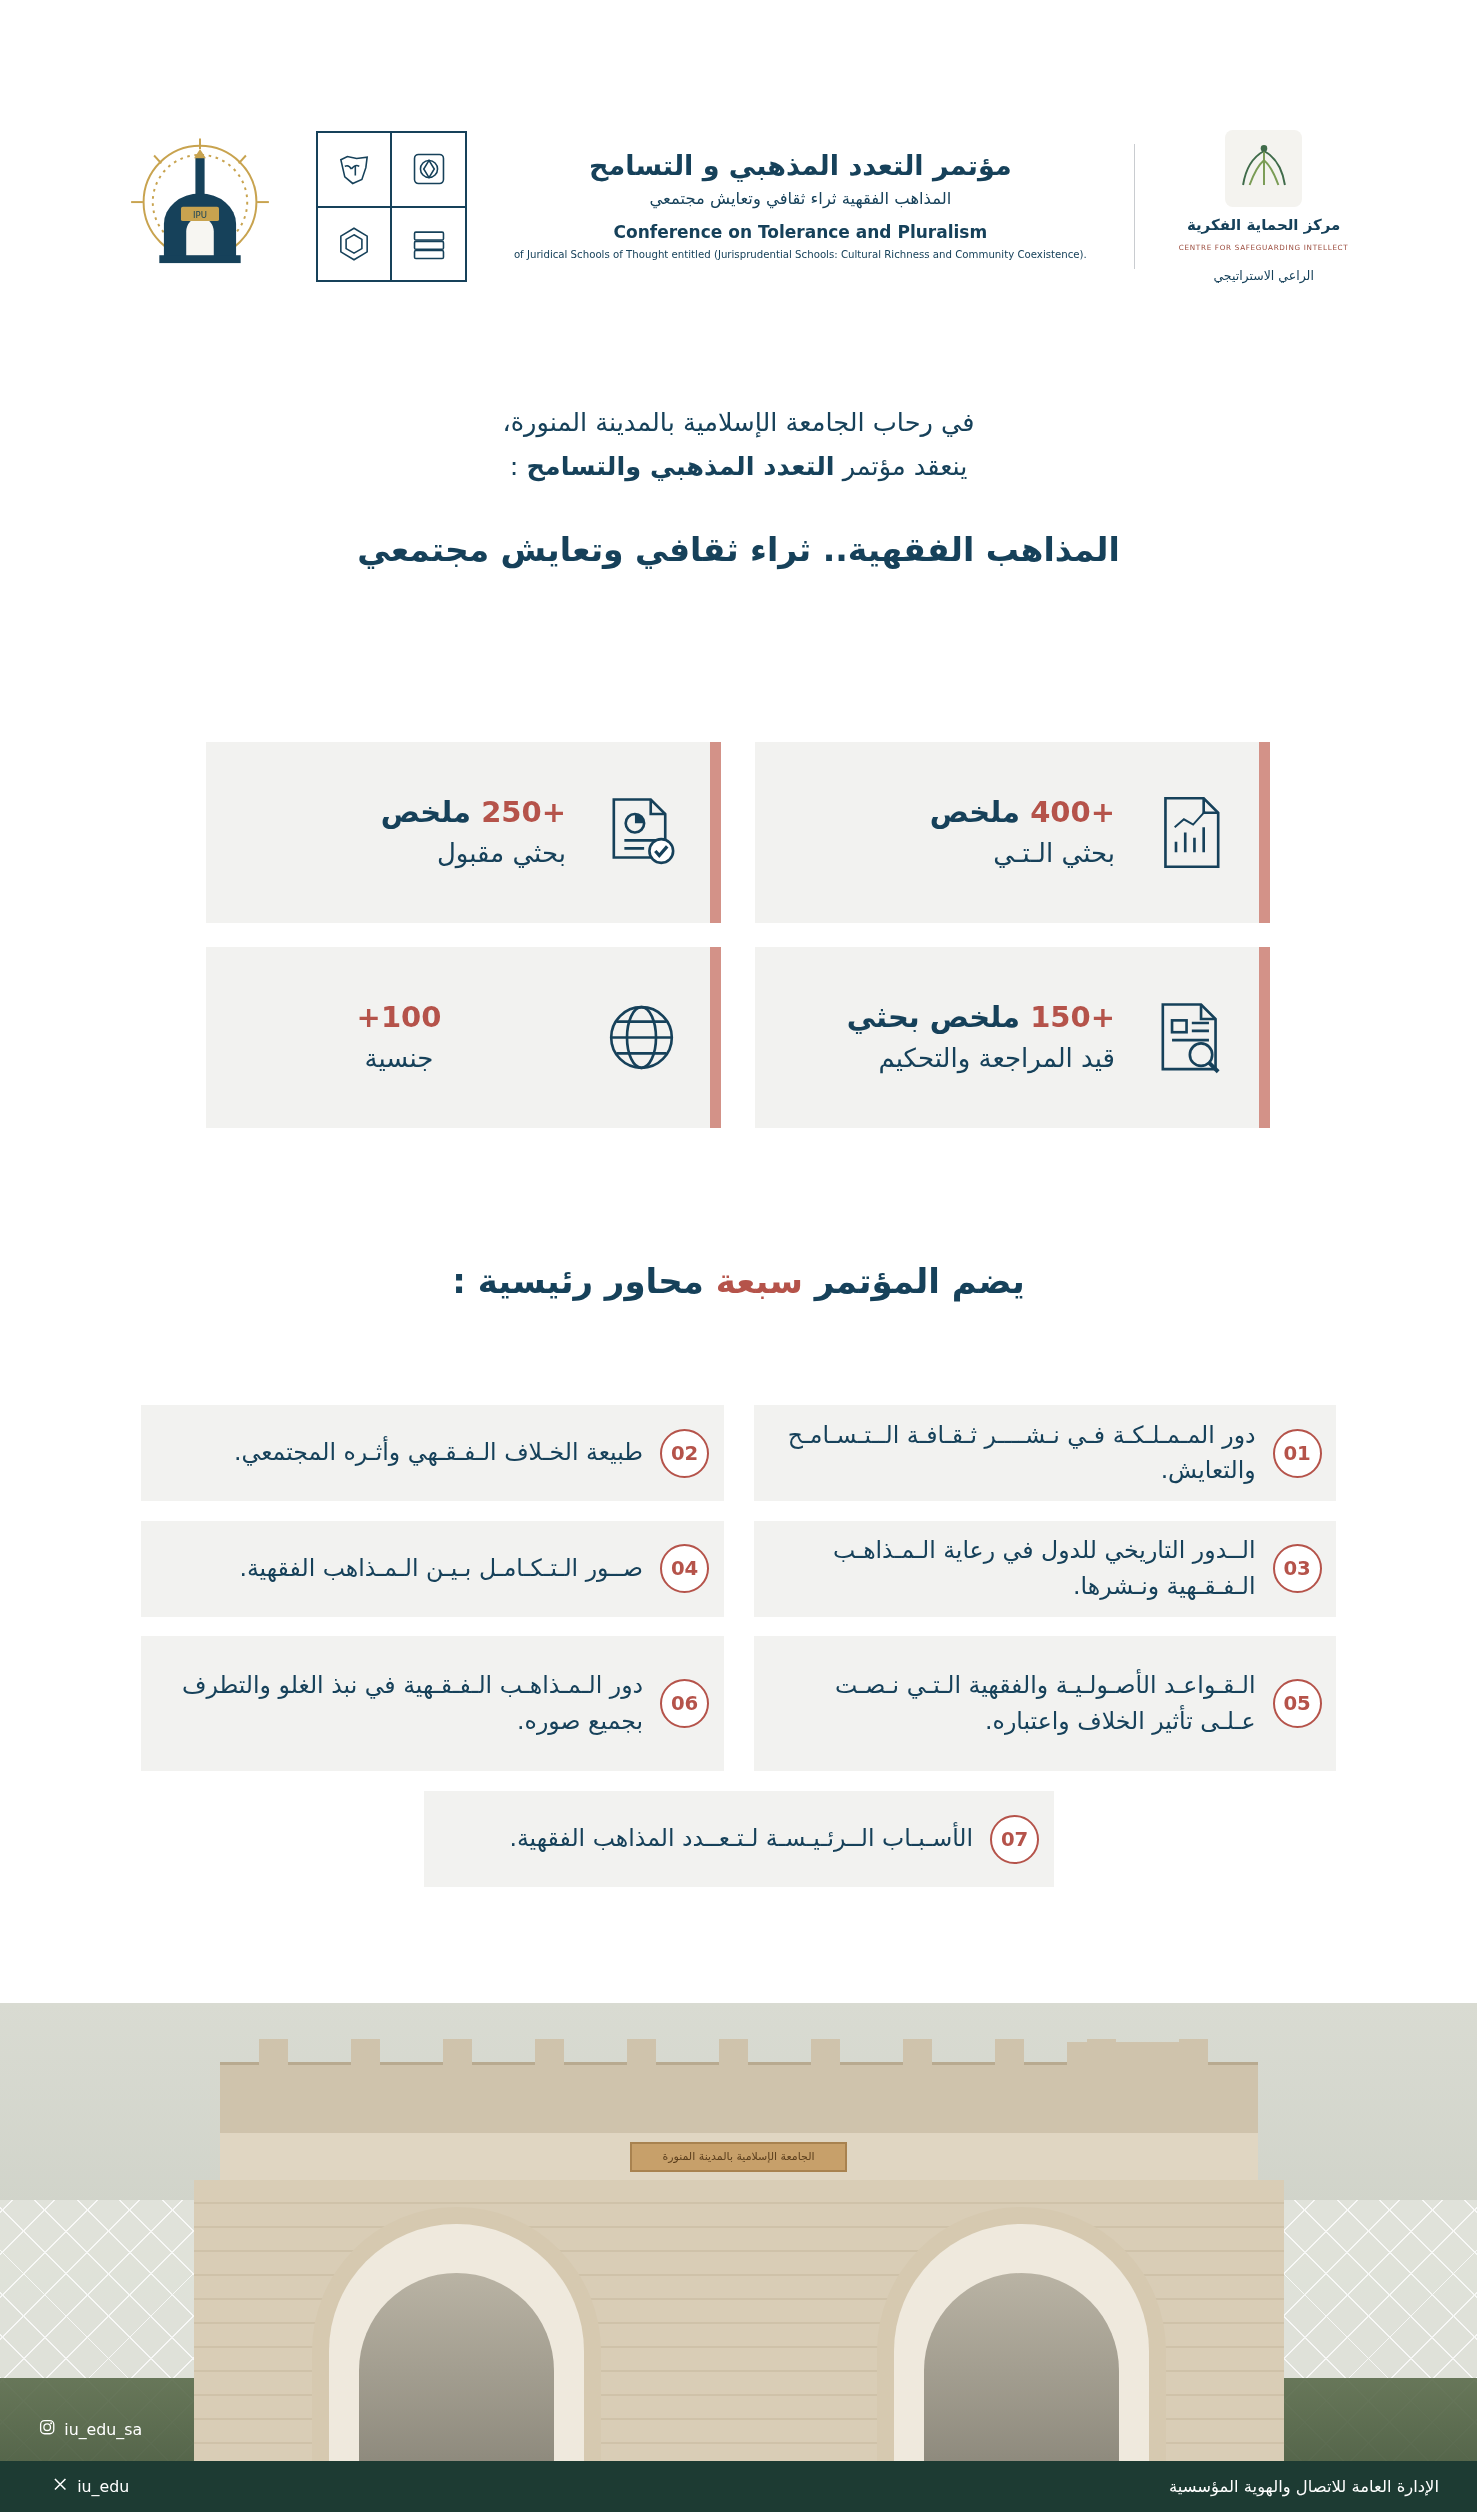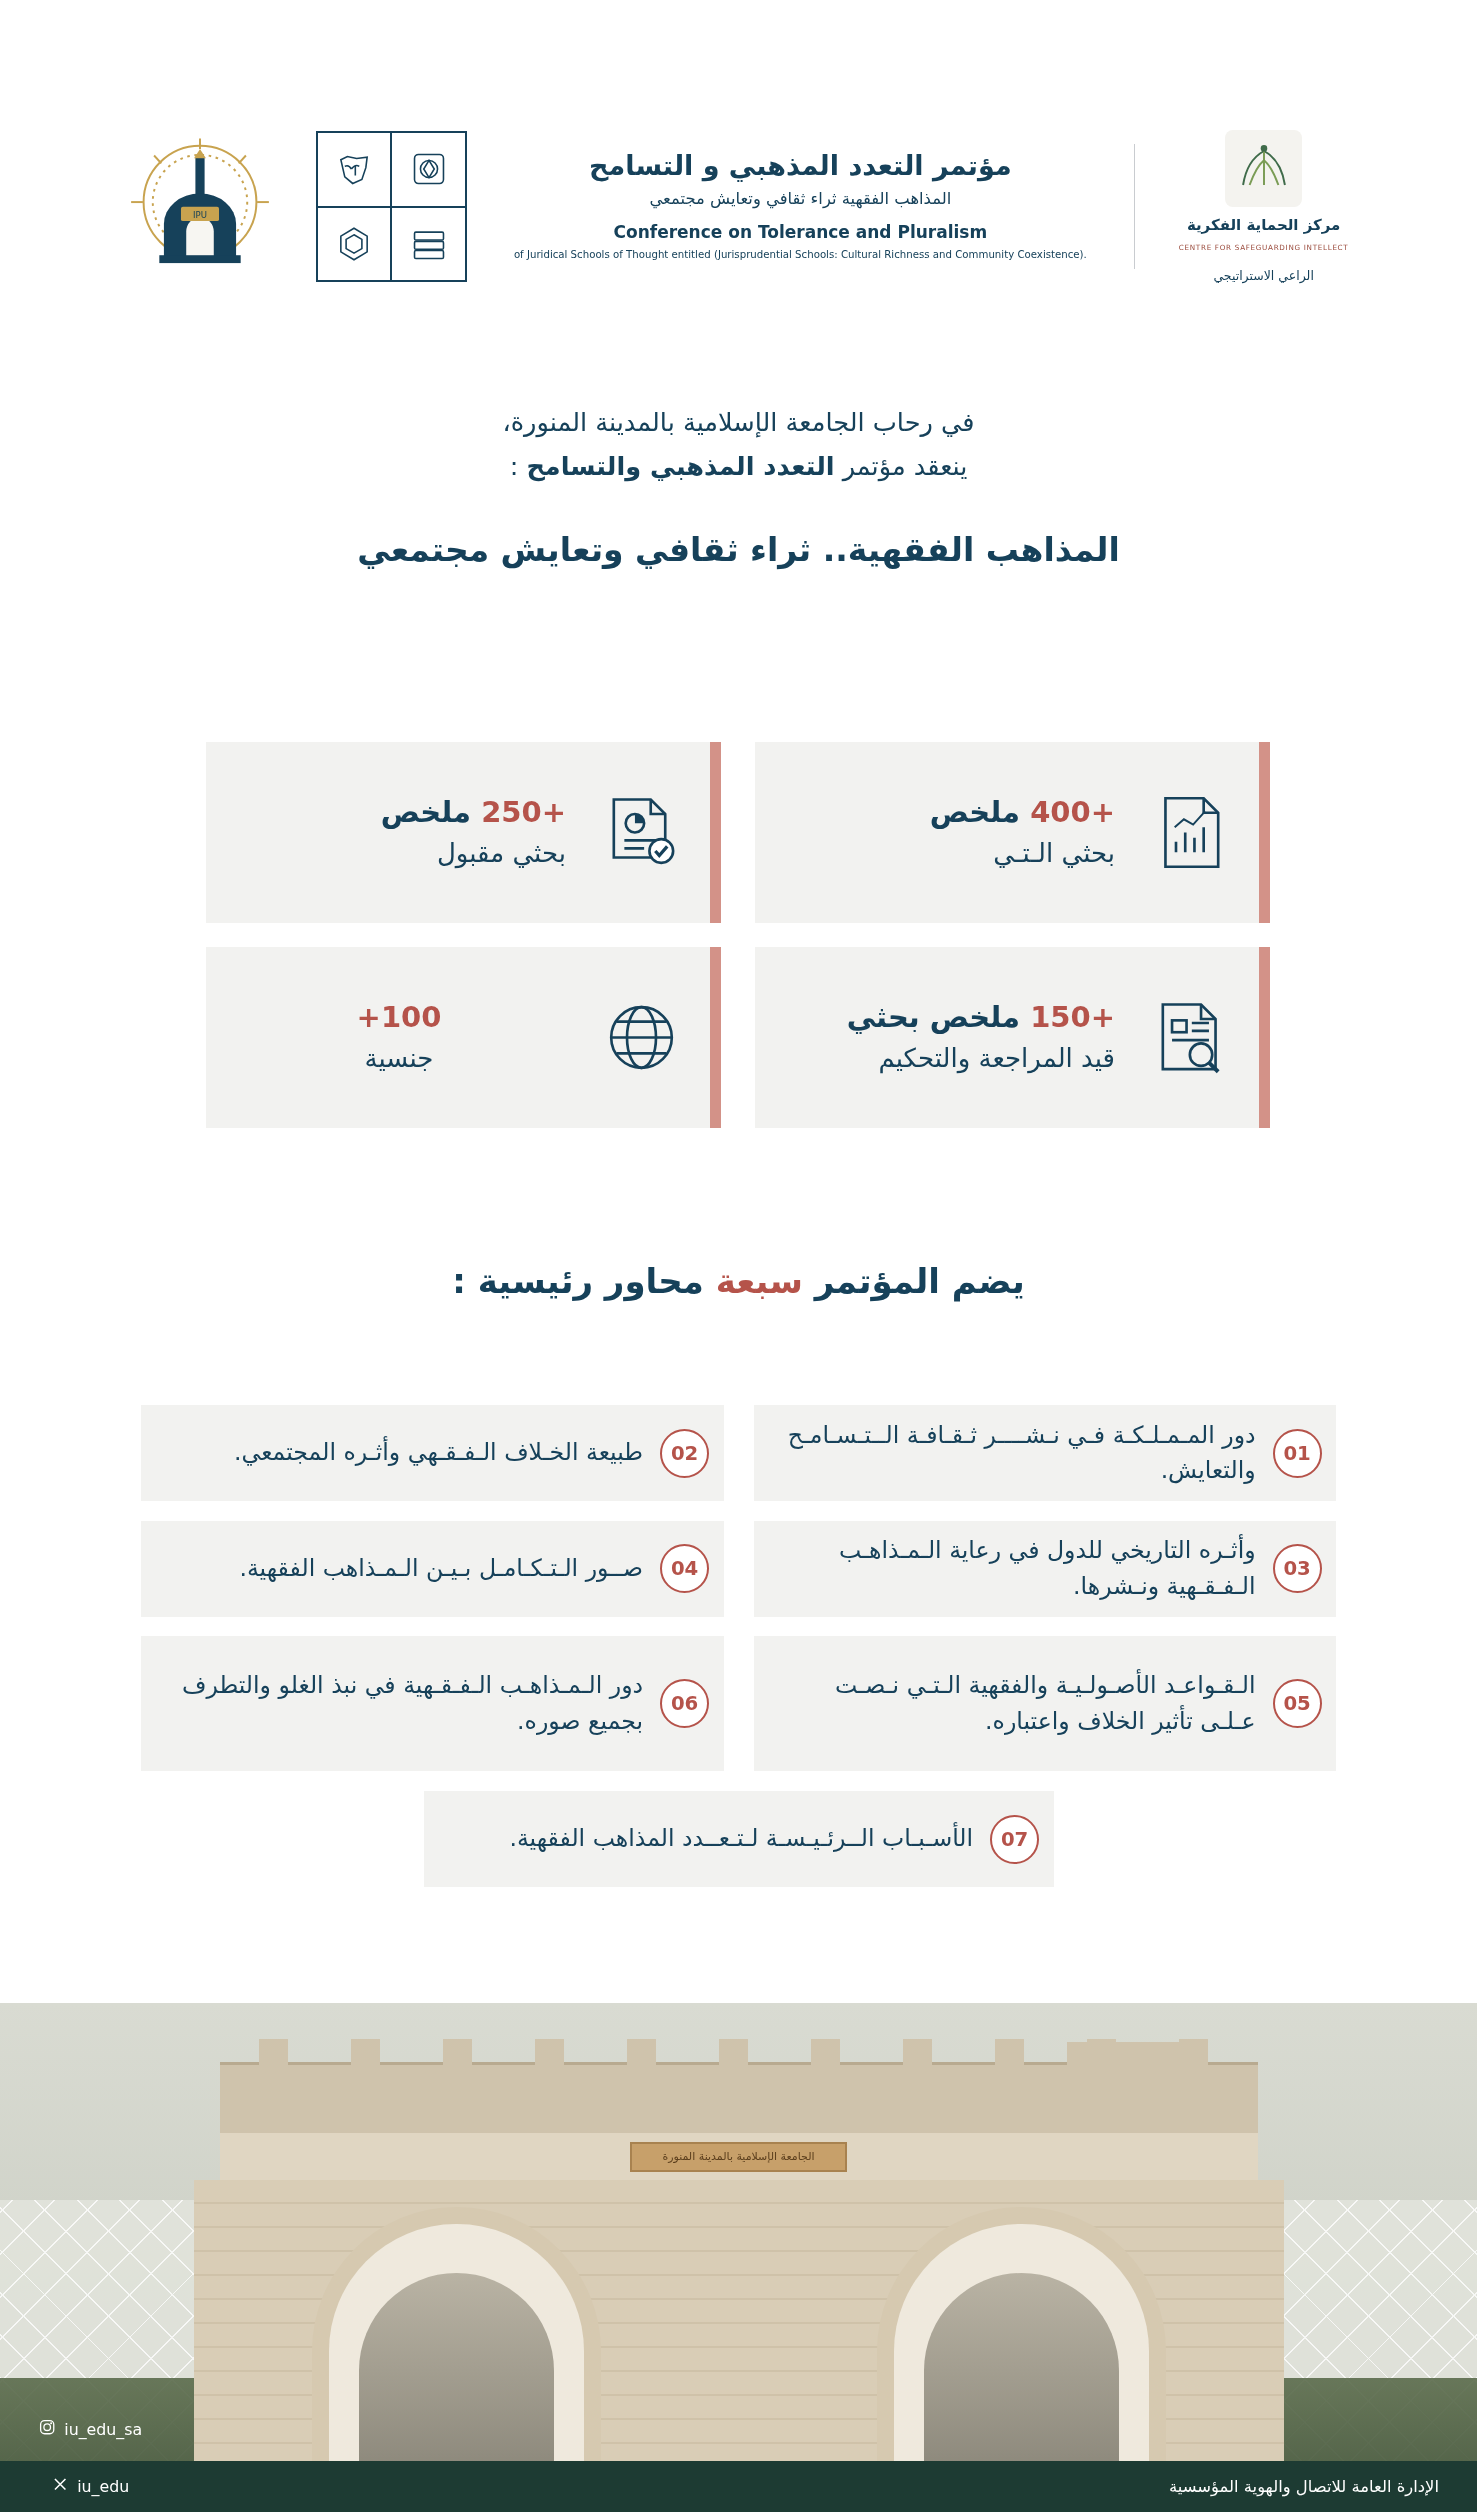--- a/index.html
+++ b/index.html
@@ -475,21 +475,21 @@
       <div class="axis-label">دور المـمـلـكـة فـي نـشــــر ثـقـافـة الــتـسـامـح والتعايش.</div>
     </div>
 
     <div class="axis">
       <div class="axis-badge">02</div>
       <div class="axis-label">طبيعة الخـلاف الـفـقـهي وأثـره المجتمعي.</div>
     </div>
 
     <div class="axis">
       <div class="axis-badge">03</div>
-      <div class="axis-label">وأثـره التاريخي للدول في رعاية الـمـذاهـب الـفـقـهية ونـشرها.</div>
+      <div class="axis-label">الــدور التاريخي للدول في رعاية الـمـذاهـب الـفـقـهية ونـشرها.</div>
     </div>
 
     <div class="axis">
       <div class="axis-badge">04</div>
       <div class="axis-label">صــور الـتـكـامـل بـيـن الـمـذاهب الفقهية.</div>
     </div>
 
     <div class="axis tall">
       <div class="axis-badge">05</div>
       <div class="axis-label">الـقـواعـد الأصـولـيـة والفقهية الـتـي نـصـت عـلـى تأثير الخلاف واعتباره.</div>

